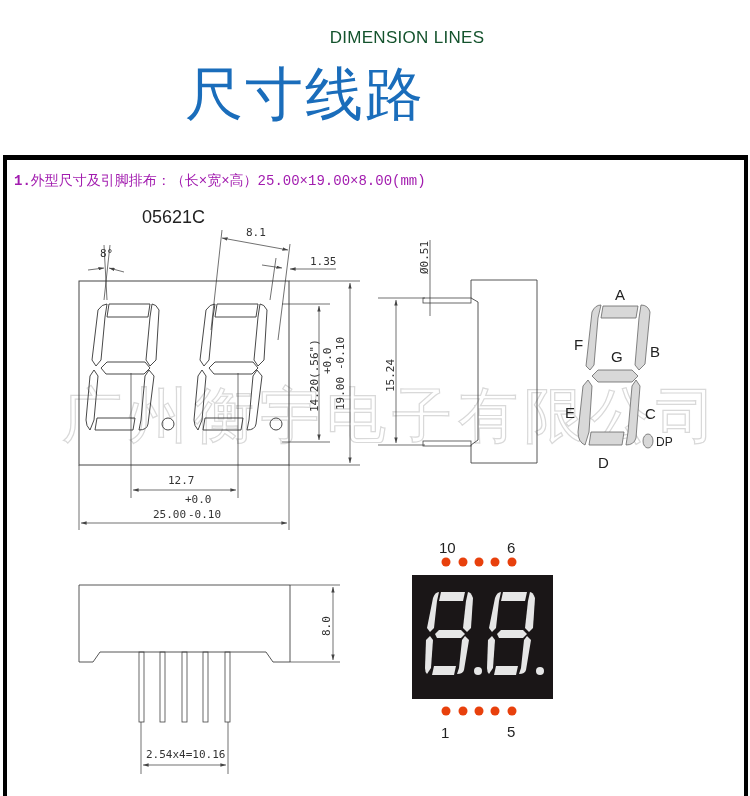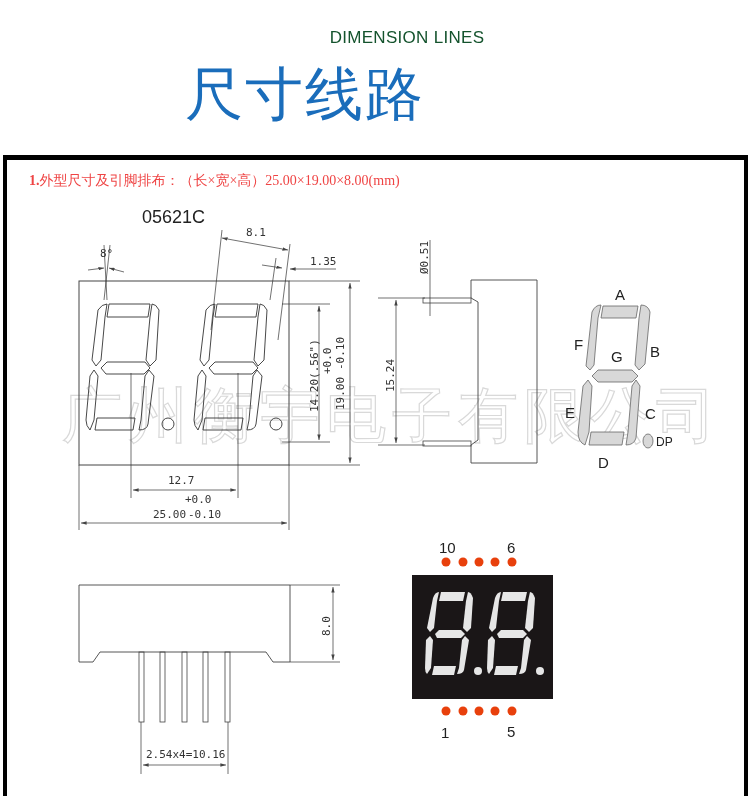--- a/index.html
+++ b/index.html
@@ -1,20 +1,20 @@
 <!DOCTYPE html>
 <html><head>
 <meta charset="utf-8">
 <style>
   html, body { margin: 0; padding: 0; background: #ffffff; }
   body { width: 750px; height: 796px; position: relative; overflow: hidden; font-family: "Liberation Sans", sans-serif; }
   .subtitle { position: absolute; left: 0; width: 750px; top: 28px; text-align: center; color: #14532d; font-size: 17px; letter-spacing: 0.3px; font-family: "Liberation Sans", sans-serif; margin-left: 32px; }
   .title { position: absolute; left: 0; width: 610px; top: 58px; text-align: center; color: #1a6dbb; font-size: 58px; letter-spacing: 2px; font-family: "DejaVu Sans", sans-serif; line-height: 72px; }
   .frame { position: absolute; left: 3px; top: 155px; width: 737px; height: 660px; border-top: 5px solid #000; border-left: 4px solid #000; border-right: 4px solid #000; box-sizing: content-box; }
-  .spec-line { position: absolute; left: 29px; top: 172px; font-size: 14px; color: #ef4444; font-family: Liberation Serif, serif; white-space: nowrap; }
+  .spec-line { position: absolute; left: 14px; top: 172px; font-size: 14px; color: #a21caf; font-family: Liberation Mono, monospace; white-space: nowrap; }
   .spec-line b { font-weight: bold; }
   svg.drawing { position: absolute; left: 0; top: 0; }
   .dim { font-family: "DejaVu Sans Mono", monospace; font-size: 11px; fill: #333; }
   .label { font-family: "Liberation Sans", sans-serif; fill: #222; }
   .wm { font-family: "DejaVu Sans", sans-serif; font-size: 60px; fill: none; stroke: #d9d9d9; stroke-width: 1.2; letter-spacing: 6px; }
 </style>
 </head>
 <body>
 
 <div class="subtitle">DIMENSION LINES</div>

